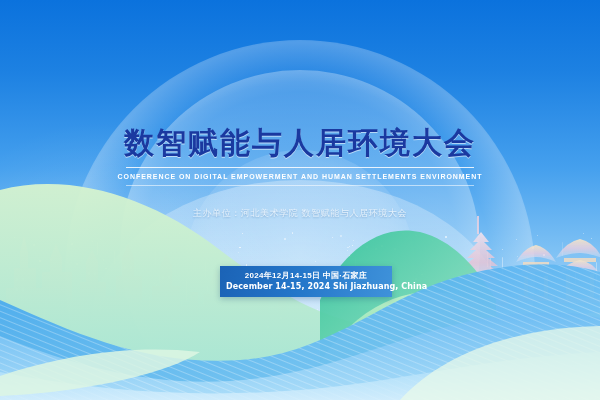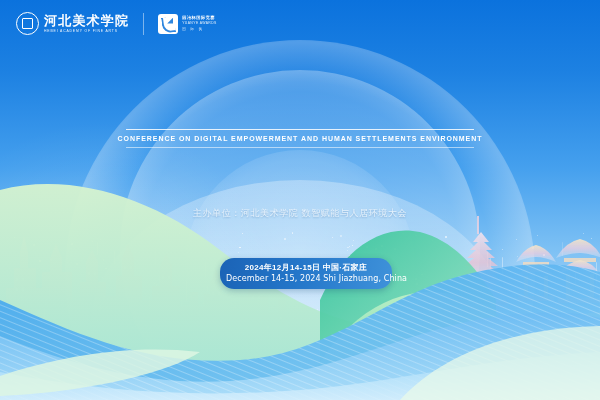--- a/index.html
+++ b/index.html
@@ -95,27 +95,27 @@
   #organizer{
     position:absolute;left:0;top:207px;width:600px;text-align:center;z-index:30;
     font-size:9px;line-height:13px;color:#e9f4fe;letter-spacing:.6px;
     text-shadow:0 1px 2px rgba(20,70,130,.35);
   }
   #organizer .org-label{opacity:.95;}
   #organizer .org-names{opacity:.95;}
 
   
   #date-badge{
-    position:absolute;left:50%;top:258px;margin-left:-80px;width:160px;
-    z-index:35;border-radius:14px;padding:4px 6px 5px;text-align:center;
+    position:absolute;left:50%;top:266px;margin-left:-80px;width:160px;
+    z-index:35;border-radius:0;padding:4px 6px 5px;text-align:center;
     background:linear-gradient(100deg,#1b63b6 0%,#2476c9 45%,#3f92da 100%);
     box-shadow:0 2px 6px rgba(18,62,112,.28);
   }
   #date-cn{font-size:8px;line-height:11px;color:#fff;font-weight:700;letter-spacing:.3px;white-space:nowrap;}
-  #date-en{font-size:8px;line-height:11px;color:#fff;font-weight:400;letter-spacing:.1px;white-space:nowrap;
+  #date-en{font-size:8px;line-height:11px;color:#fff;font-weight:700;letter-spacing:.1px;white-space:nowrap;
     font-family:"DejaVu Sans","Liberation Sans",sans-serif;}
 
   
   #scenery{z-index:10;}
   #foreground{z-index:20;}
   svg{display:block;}
   .particle{position:absolute;background:#fff;border-radius:50%;opacity:.75;}
 </style>
 </head>
 <body>
@@ -442,46 +442,24 @@
       <path fill="url(#gWave3)" opacity=".80" d="
         M0,372 C100,392 200,398 300,390 C400,382 480,358 600,352 L600,400 L0,400 Z"></path>
 
       <path fill="#ddf6e3" opacity=".85" d="
         M0,376 C60,356 130,344 200,352 C170,372 90,392 0,396 Z"></path>
       <path fill="#e8faea" opacity=".75" d="
         M400,400 C440,356 510,328 600,326 L600,400 Z"></path>
     </svg>
   </div>
 
-  <div id="header">
-
-    <div id="logo-hafa">
-      <div id="hafa-seal">
-          <span></span>
-        </div>
-      <div id="hafa-text">
-        <div id="hafa-cn">河北美术学院</div>
-        <div id="hafa-en">HEBEI ACADEMY OF FINE ARTS</div>
-      </div>
-    </div>
-
-    <div id="logo-div"></div>
-
-    <div id="logo-yy">
-      <div id="yy-mark"></div>
-      <div id="yy-text">
-        <div id="yy-cn">园冶杯国际竞赛</div>
-        <div id="yy-en">YUANYE AWARDS</div>
-        <div id="yy-sub">国 际 奖</div>
-      </div>
-    </div>
-  </div>
 
 
   <div id="title-zone">
+    <div id="main-title">数智赋能与人居环境大会</div>
     <div id="sub-rule-top"></div>
     <div id="sub-title">CONFERENCE ON DIGITAL EMPOWERMENT AND HUMAN SETTLEMENTS ENVIRONMENT</div>
     <div id="sub-rule-bot"></div>
   </div>
 
   <div id="organizer">
     <span class="org-label">主办单位：</span><span class="org-names">河北美术学院  数智赋能与人居环境大会</span>
   </div>
 
   <div id="date-badge">

